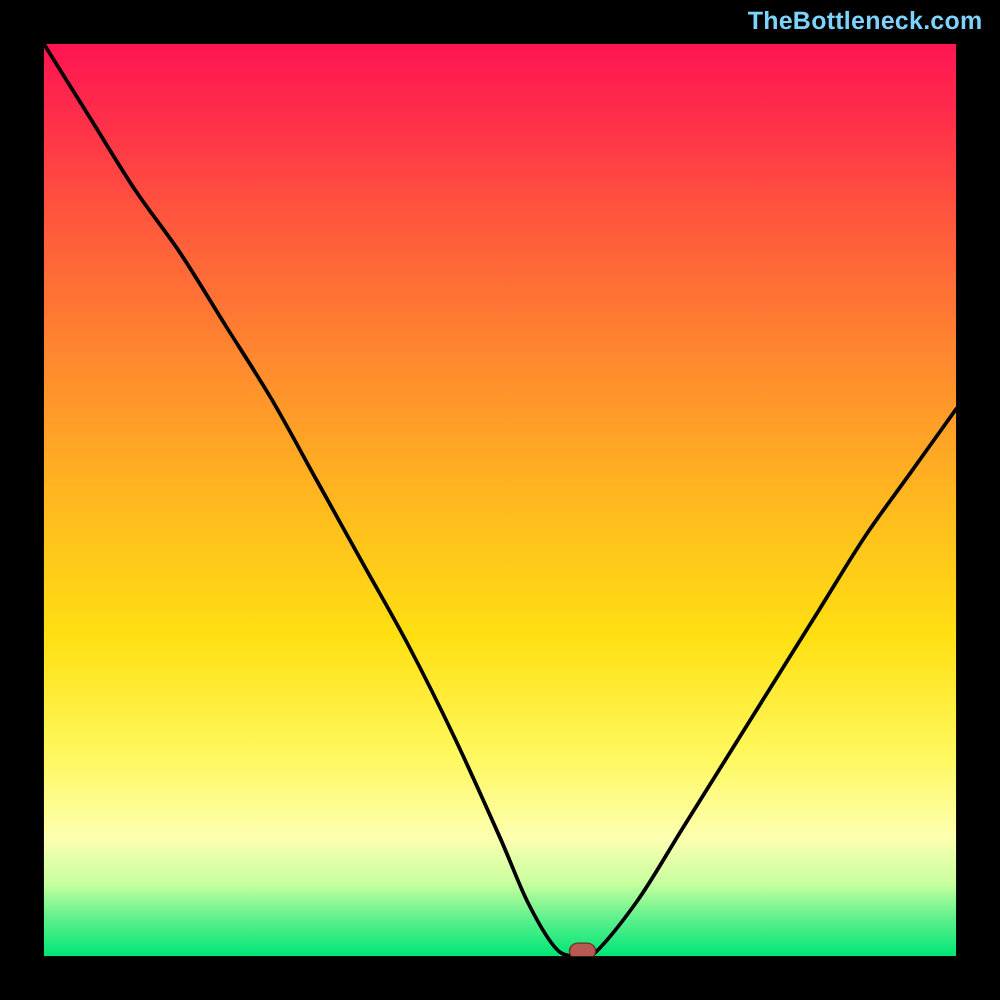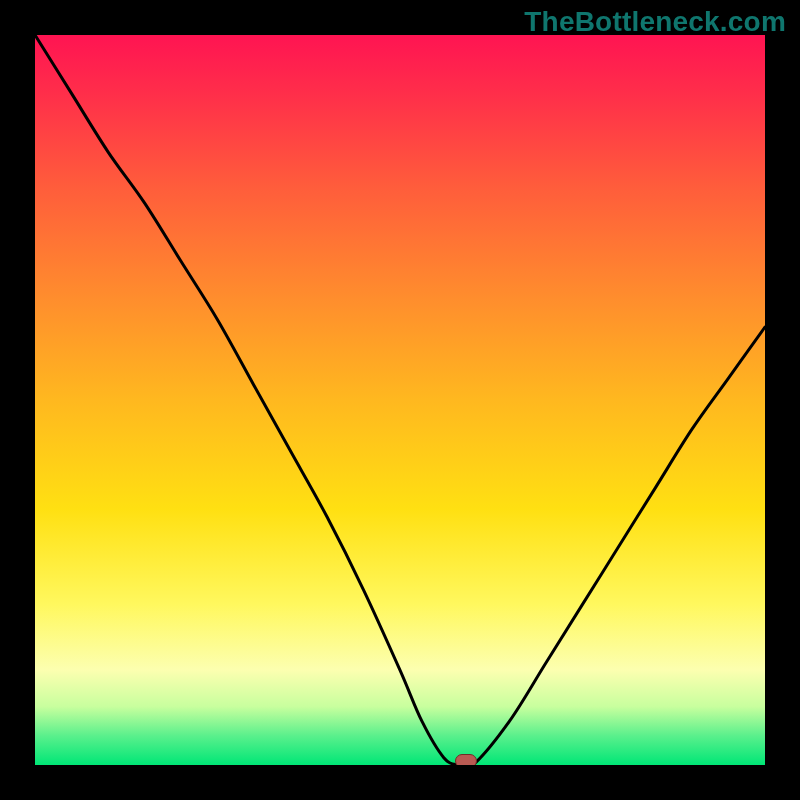--- a/index.html
+++ b/index.html
@@ -8,23 +8,23 @@
     position: relative;
     width: 800px;
     height: 800px;
     background: #000;
   }
   .watermark {
     position: absolute;
     top: 6px;
     right: 14px;
     font-family: Arial, Helvetica, sans-serif;
-    font-size: 28px;
+    font-size: 20px;
     font-weight: 600;
-    color: #0f766e;
+    color: #7dd3fc;
     letter-spacing: 0.2px;
     user-select: none;
     text-align: center;
   }
   .plot-area {
     position: absolute;
     left: 35px;
     top: 35px;
     width: 730px;
     height: 730px;

